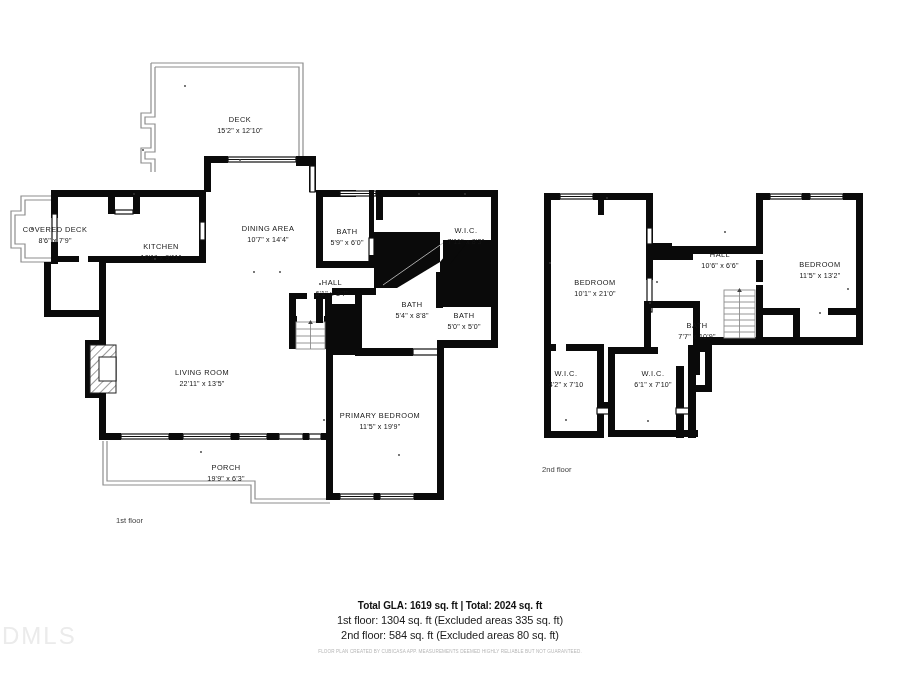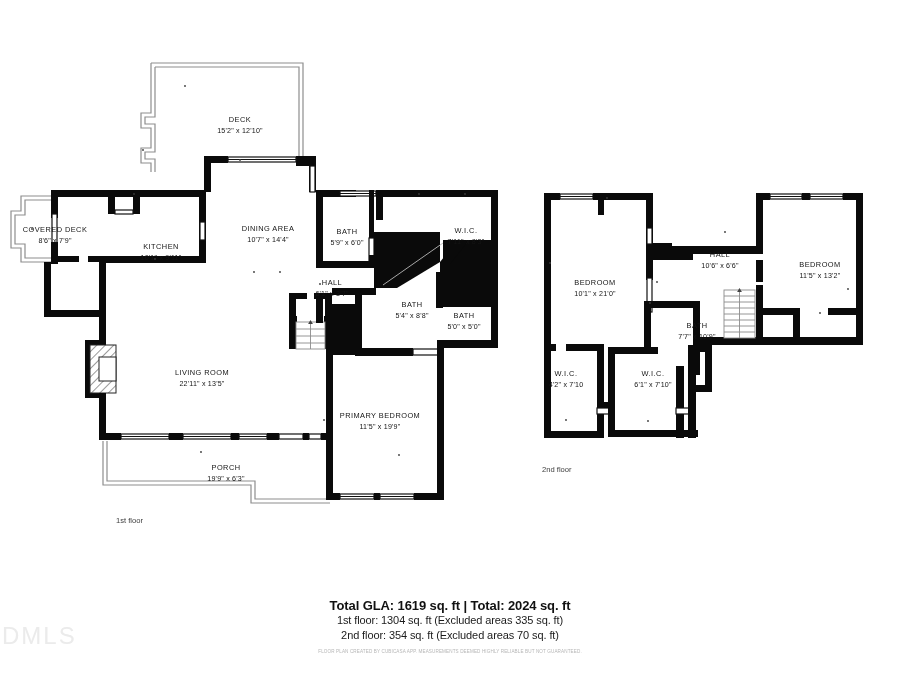--- a/index.html
+++ b/index.html
@@ -54,21 +54,21 @@
   }
 
   #summary {
     position: absolute;
     left: 0;
     right: 0;
     top: 598px;
     text-align: center;
   }
   .sum-line1 {
-    font-size: 13px;
+    font-size: 10px;
     font-weight: bold;
     color: #111111;
     line-height: 15px;
     letter-spacing: -0.1px;
   }
   .sum-line2, .sum-line3 {
     font-size: 11px;
     color: #1b1b1b;
     line-height: 14.5px;
     letter-spacing: -0.1px;
@@ -423,17 +423,17 @@
         </g>
     </g>
 
     <text class="floor-label" x="542" y="472">2nd floor</text>
   </g>
 </svg>
 
 <div id="summary">
   <div class="sum-line1">Total GLA: 1619 sq. ft | Total: 2024 sq. ft</div>
   <div class="sum-line2">1st floor: 1304 sq. ft (Excluded areas 335 sq. ft)</div>
-  <div class="sum-line3">2nd floor: 354 sq. ft (Excluded areas 70 sq. ft)</div>
+  <div class="sum-line3">2nd floor: 584 sq. ft (Excluded areas 80 sq. ft)</div>
   <div class="disclaimer">FLOOR PLAN CREATED BY CUBICASA APP. MEASUREMENTS DEEMED HIGHLY RELIABLE BUT NOT GUARANTEED.</div>
 </div>
 
 <div id="watermark">DMLS</div>
 
 </body></html>

